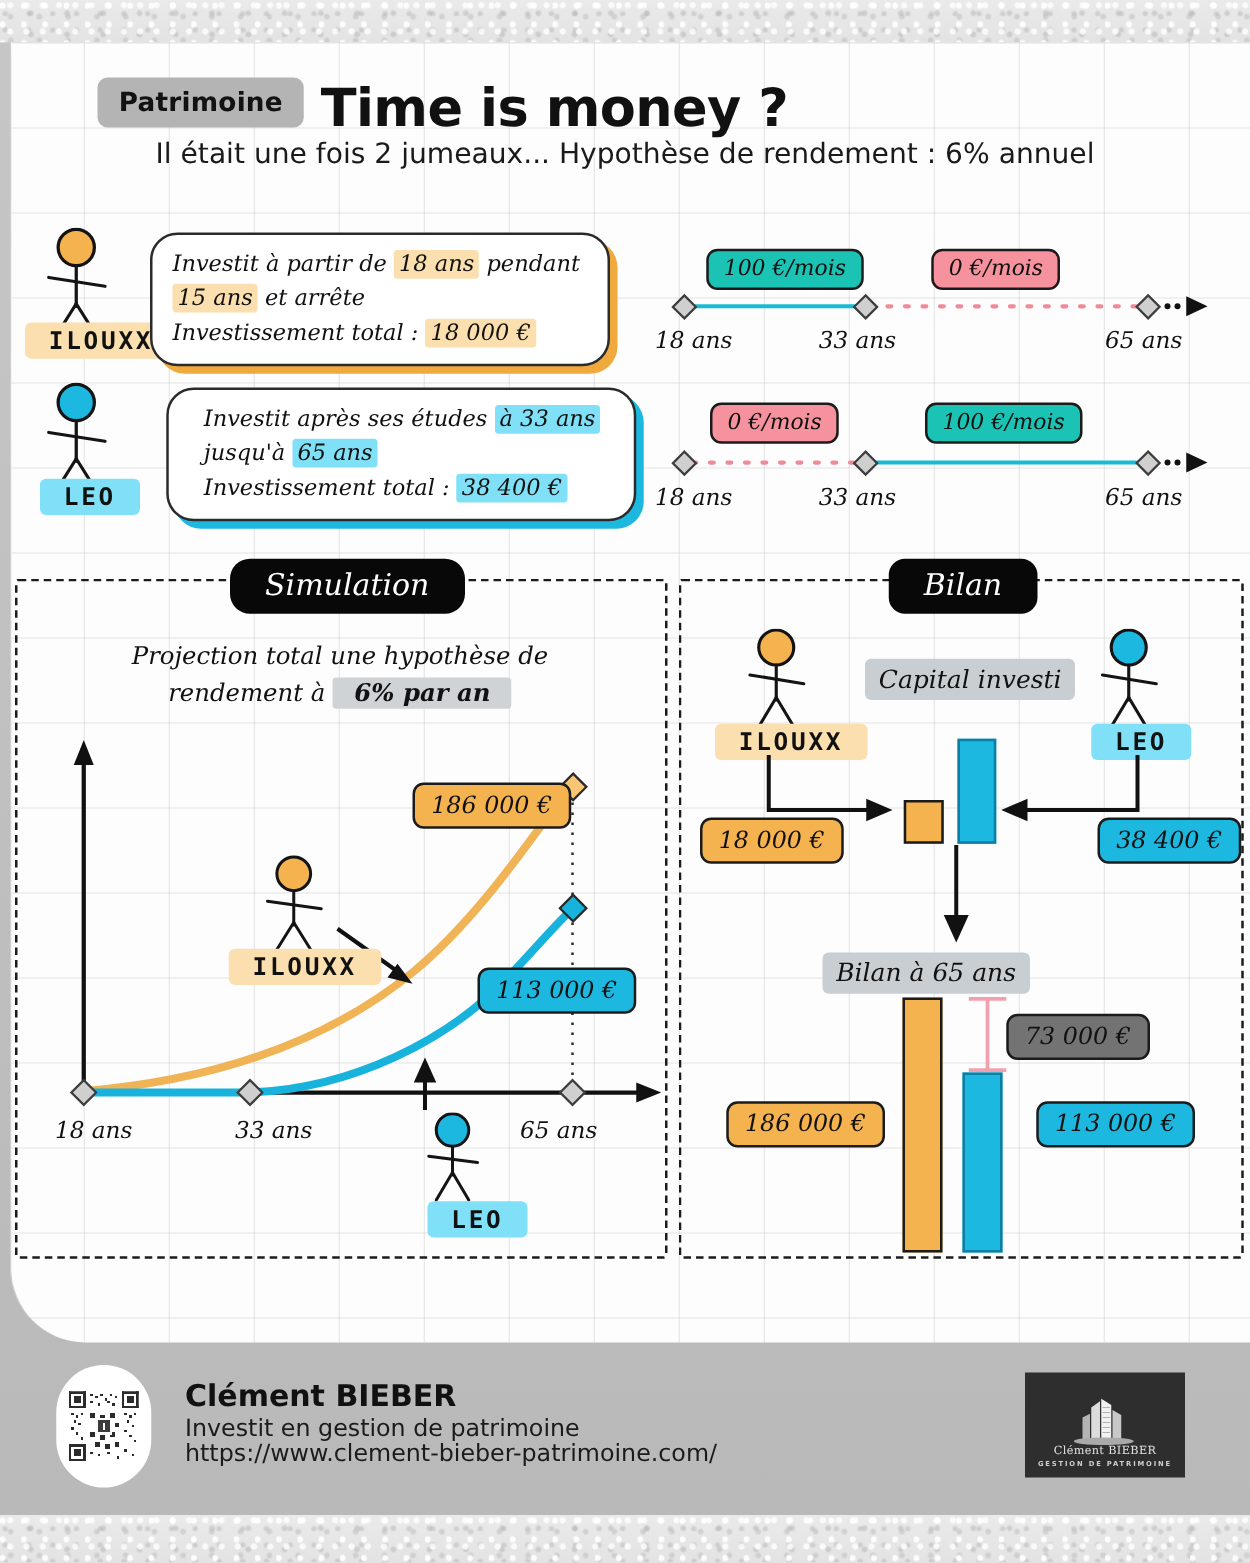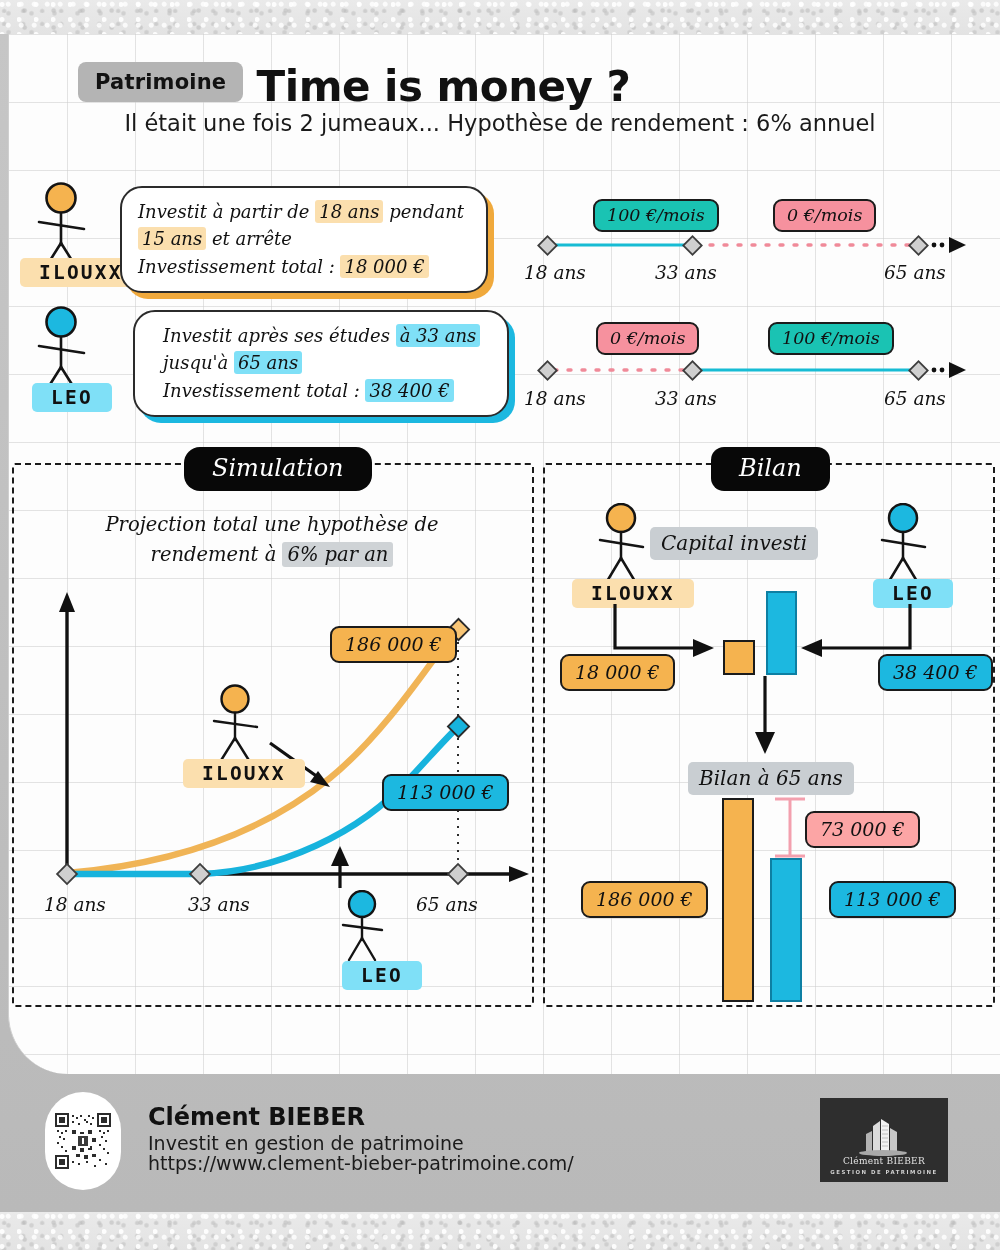--- a/index.html
+++ b/index.html
@@ -73,35 +73,35 @@
   .bubble{
     position:absolute;background:#fff;border:2.5px solid #2b2b2b;
     border-radius:22px;padding:10px 16px 11px 16px;
     font-family:"DejaVu Serif","Liberation Serif",serif;font-style:italic;
     font-size:18px;line-height:1.52;color:#111;
   }
   .bubble.or{box-shadow:6px 6px 0 0 #f0a93c;}
   .bubble.bl{box-shadow:6px 6px 0 0 #1cb8e0;padding-left:28px;}
   .hl-or{background:#fbdfae;padding:1px 4px;border-radius:3px;}
   .hl-bl{background:#7fe0f7;padding:1px 4px;border-radius:3px;}
-  .hl-gr{background:#cfd3d6;padding:1px 5px;border-radius:3px;}
+  .hl-gr{background:#cfd3d6;padding:1px 17px;border-radius:3px;font-weight:bold;}
 
   .name-tag{
     position:absolute;font-family:"DejaVu Sans Mono","Liberation Mono",monospace;
     font-weight:bold;font-size:19.5px;color:#111;letter-spacing:2.2px;
     padding:3px 19px;border-radius:5px;
   }
   .name-or{background:#fbdfae;}
   .name-bl{background:#7fe0f7;}
 
   
   .pill{
     position:absolute;border-radius:9px;border:2px solid #1b1b1b;
     font-family:"DejaVu Serif","Liberation Serif",serif;font-style:italic;
-    font-size:17.5px;color:#111;padding:4px 12px 5px 12px;white-space:nowrap;margin-left:28px;
+    font-size:17.5px;color:#111;padding:4px 12px 5px 12px;white-space:nowrap;
   }
   .pill-teal{background:#1ac3b3;}
   .pill-pink{background:#f6919e;font-style:italic;}
 
   .axis-label{
     position:absolute;
     font-family:"DejaVu Serif","Liberation Serif",serif;font-style:italic;
     font-size:18.5px;color:#111;white-space:nowrap;
   }
 
@@ -121,21 +121,21 @@
   }
 
   
   .vbadge{
     position:absolute;border:2px solid #1b1b1b;border-radius:9px;
     font-family:"DejaVu Serif","Liberation Serif",serif;font-style:italic;
     font-size:19px;color:#111;padding:5px 13px 6px 13px;white-space:nowrap;
   }
   .v-or{background:#f5b34f;}
   .v-bl{background:#1cb8e0;}
-  .v-pk{background:#fca5a5;}
+  .v-pk{background:#737373;}
 
   .grey-label{
     position:absolute;background:#c9ced2;border-radius:5px;
     font-family:"DejaVu Serif","Liberation Serif",serif;font-style:italic;
     font-size:20px;color:#111;padding:4px 11px 5px 11px;white-space:nowrap;
   }
 
   
   .bar{position:absolute;border:2.2px solid #1b1b1b;}
   .bar-or{background:#f5b34f;}
@@ -338,21 +338,21 @@
 
   <svg class="fig" style="left:877px;top:503px;" width="62" height="84">
     <circle cx="26" cy="15" r="14" fill="#1cb8e0" stroke="#141414" stroke-width="2.5"></circle>
     <line x1="26" y1="29" x2="26" y2="57" stroke="#141414" stroke-width="2.5" stroke-linecap="round"></line>
     <line x1="5" y1="37" x2="48" y2="44" stroke="#141414" stroke-width="2.5" stroke-linecap="round"></line>
     <line x1="26" y1="55" x2="11" y2="80" stroke="#141414" stroke-width="2.5" stroke-linecap="round"></line>
     <line x1="26" y1="55" x2="41" y2="80" stroke="#141414" stroke-width="2.5" stroke-linecap="round"></line>
   </svg>
   <div class="name-tag name-bl" style="left:873px;top:579px;">LEO</div>
 
-  <div class="grey-label" style="left:650px;top:527px;">Capital investi</div>
+  <div class="grey-label" style="left:692px;top:527px;">Capital investi</div>
 
   <div class="bar bar-or" style="left:723px;top:640px;width:28px;height:31px;"></div>
   <div class="bar bar-bl" style="left:766px;top:591px;width:27px;height:80px;"></div>
 
   <svg style="position:absolute;left:600px;top:600px;" width="130" height="75">
     <path d="M 15 4 L 15 48 L 96 48" fill="none" stroke="#111" stroke-width="3.2"></path>
     <polygon points="114,48 93,57 93,39" fill="#111"></polygon>
   </svg>
   <svg style="position:absolute;left:795px;top:600px;" width="130" height="75">
     <path d="M 115 4 L 115 48 L 24 48" fill="none" stroke="#111" stroke-width="3.2"></path>
@@ -360,21 +360,21 @@
   </svg>
 
   <div class="vbadge v-or" style="left:560px;top:654px;">18 000 €</div>
   <div class="vbadge v-bl" style="left:878px;top:654px;">38 400 €</div>
 
   <svg style="position:absolute;left:745px;top:676px;" width="40" height="82">
     <line x1="20" y1="0" x2="20" y2="60" stroke="#111" stroke-width="3.2"></line>
     <polygon points="20,78 10,56 30,56" fill="#111"></polygon>
   </svg>
 
-  <div class="grey-label" style="left:688px;top:762px;font-style:italic;">Bilan à 65 ans</div>
+  <div class="grey-label" style="left:658px;top:762px;font-style:italic;">Bilan à 65 ans</div>
 
   <div class="bar bar-or" style="left:722px;top:798px;width:28px;height:200px;"></div>
   <div class="bar bar-bl" style="left:770px;top:858px;width:28px;height:140px;"></div>
 
   <svg style="position:absolute;left:765px;top:794px;" width="46" height="74">
     <line x1="10" y1="5" x2="40" y2="5" stroke="#f3a0ae" stroke-width="3"></line>
     <line x1="25" y1="5" x2="25" y2="62" stroke="#f3a0ae" stroke-width="3"></line>
     <line x1="10" y1="62" x2="40" y2="62" stroke="#f3a0ae" stroke-width="3"></line>
   </svg>
 

